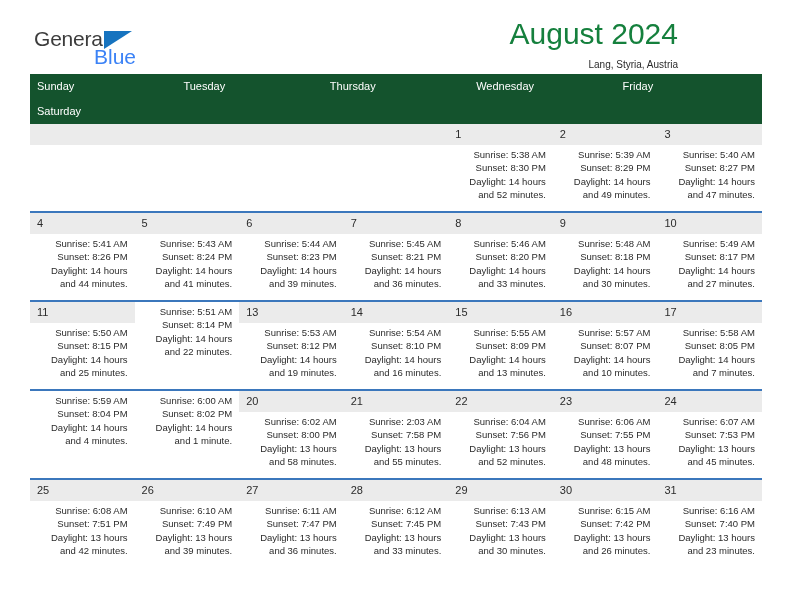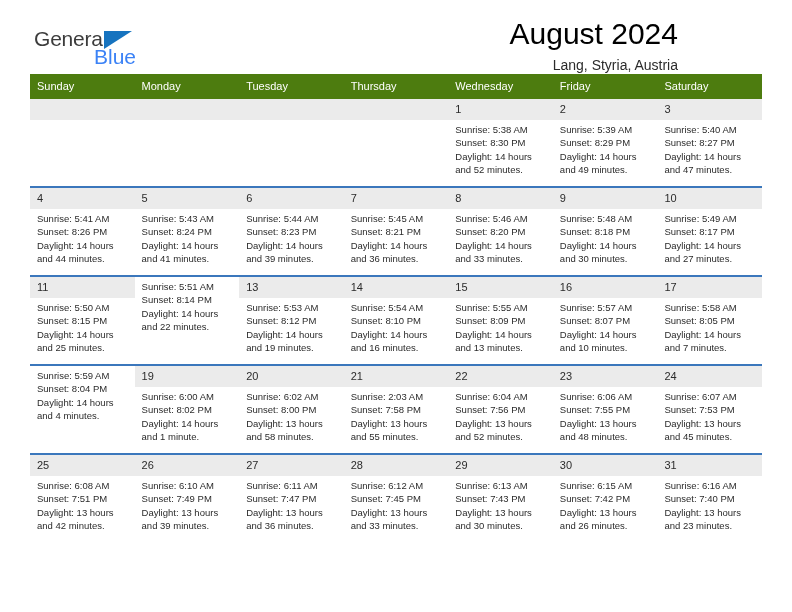--- a/index.html
+++ b/index.html
@@ -63,41 +63,41 @@
 
   .title-block {
     position: absolute;
     right: 0;
     top: 16px;
     text-align: right;
   }
   .cal-title {
     font-size: 30px;
     font-weight: normal;
-    color: #000000;
+    color: #15803d;
     line-height: 36px;
     letter-spacing: 0px;
   }
   .cal-subtitle {
-    font-size: 14px;
+    font-size: 10px;
     color: #2b2b2b;
     line-height: 20px;
     margin-top: 3px;
   }
 
   
   .calendar {
     margin: 0 30px;
     width: 732px;
   }
 
   .weekhead {
     display: grid;
-    grid-template-columns: repeat(7, 1fr);
-    background: #4d7c0f;
+    grid-template-columns: repeat(5, 1fr);
+    background: #14532d;
   }
   .weekhead .dayname {
     color: #ffffff;
     font-size: 11px;
     line-height: 12px;
     padding: 6px 0 7px 7px;
     white-space: nowrap;
   }
 
   .weekrow {
@@ -121,20 +121,21 @@
     padding: 4px 0 5px 7px;
     min-height: 21px;
   }
   .cell.empty .datenum { background: #ebebeb; }
 
   .cell .info {
     padding: 3px 7px 0 7px;
     font-size: 9.5px;
     line-height: 13.3px;
     color: #2b2b2b;
+    text-align: right;
   }
   .cell .info div { white-space: nowrap; }
 </style>
 </head>
 <body>
 
 <div class="page">
 
   <div class="topbar">
 
@@ -147,21 +148,20 @@
       <div class="cal-title">August 2024</div>
       <div class="cal-subtitle">Lang, Styria, Austria</div>
     </div>
 
   </div>
 
   <div class="calendar">
 
     <div class="weekhead">
       <div class="dayname">Sunday</div>
-      <div class="dayname">Monday</div>
       <div class="dayname">Tuesday</div>
       <div class="dayname">Thursday</div>
       <div class="dayname">Wednesday</div>
       <div class="dayname">Friday</div>
       <div class="dayname">Saturday</div>
     </div>
 
     <div id="weeks-container">
         <div class="weekrow">
           <div class="cell empty">
@@ -336,21 +336,20 @@
         <div class="weekrow">
           <div class="cell">
             <div class="info">
               <div>Sunrise: 5:59 AM</div>
               <div>Sunset: 8:04 PM</div>
               <div>Daylight: 14 hours</div>
               <div>and 4 minutes.</div>
             </div>
           </div>
           <div class="cell">
-            <div class="datenum">19</div>
             <div class="info">
               <div>Sunrise: 6:00 AM</div>
               <div>Sunset: 8:02 PM</div>
               <div>Daylight: 14 hours</div>
               <div>and 1 minute.</div>
             </div>
           </div>
           <div class="cell">
             <div class="datenum">20</div>
             <div class="info">

